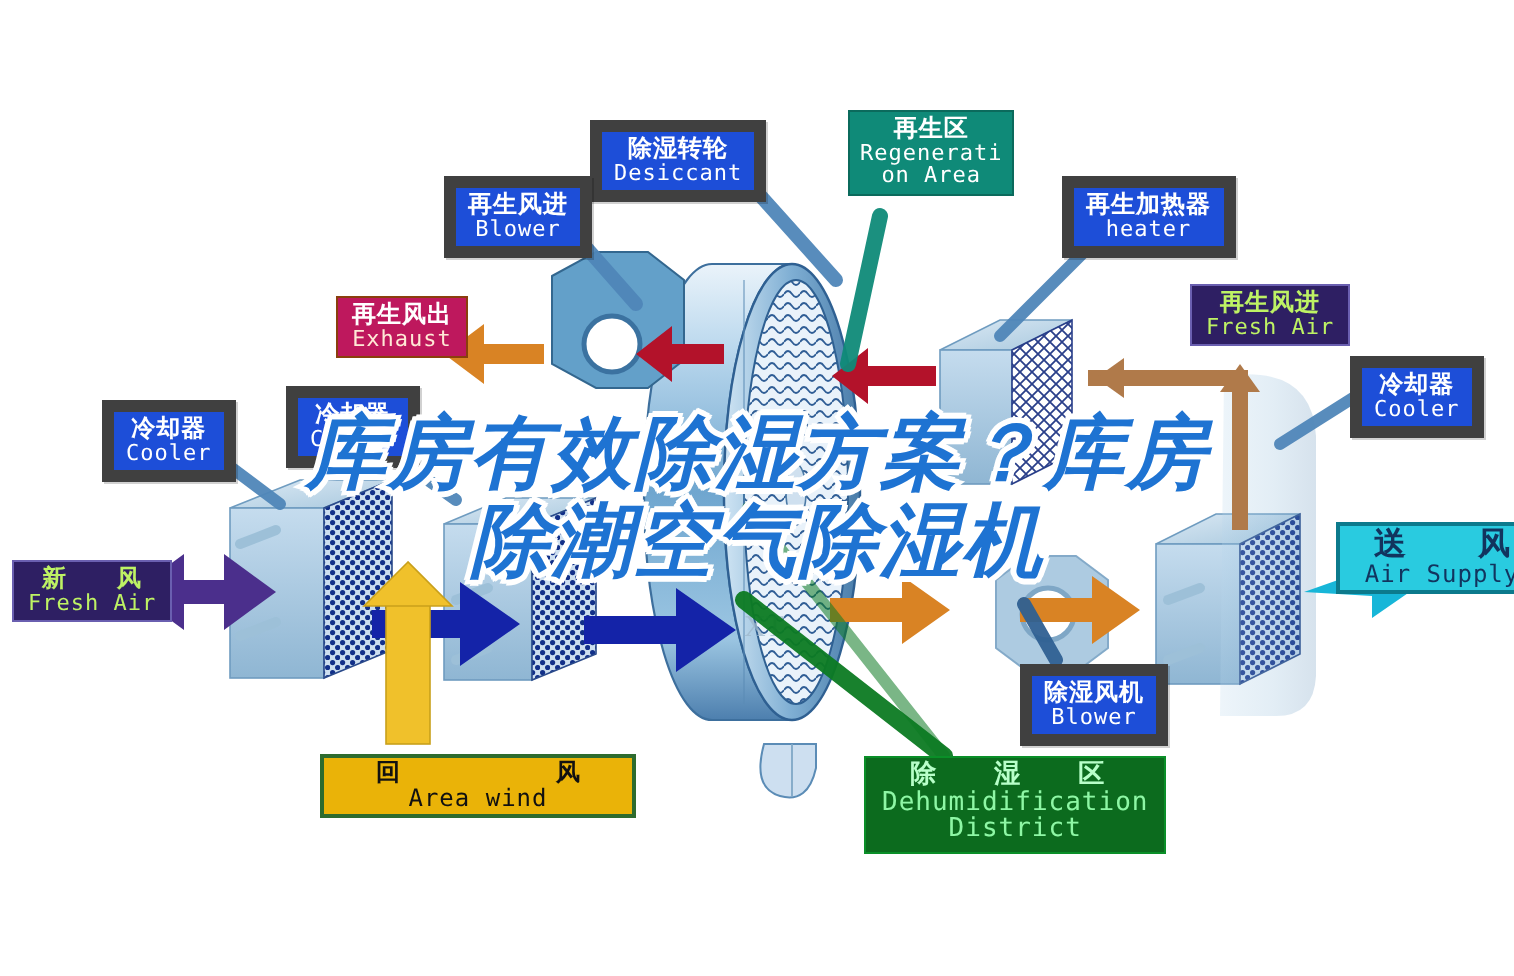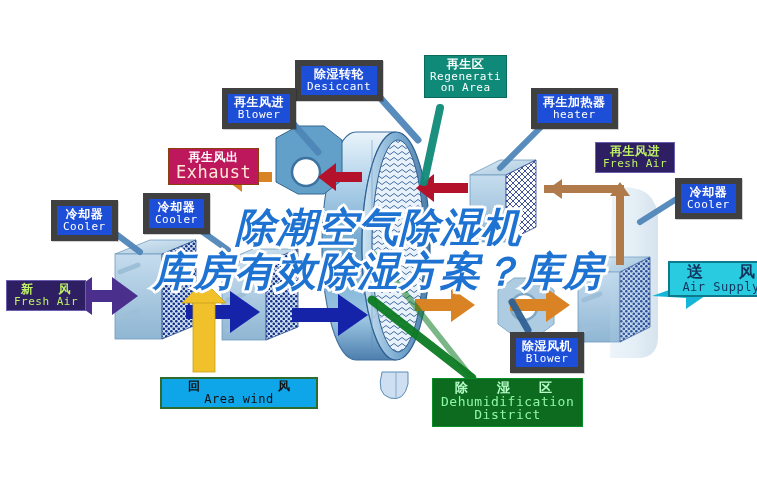--- a/index.html
+++ b/index.html
@@ -82,25 +82,25 @@
   .lbl-purple .en { font-size: 11px; }
 
   
   .lbl-orange {
     background: #be185d;
     border: 1px solid #8a3f0c;
     color: #ffe9d6;
     padding: 2px 7px 3px 7px;
   }
   .lbl-orange .cn { font-size: 12px; color:#fff; }
-  .lbl-orange .en { font-size: 17px; }
+  .lbl-orange .en { font-size: 11px; }
 
   
   .lbl-yellow {
-    background: #0ea5e9;
+    background: #eab308;
     border: 2px solid #2e6b2e;
     color: #111111;
     padding: 1px 8px 2px 8px;
   }
   .lbl-yellow .cn { font-size: 12px; letter-spacing: 18px; text-indent: 18px; }
   .lbl-yellow .en { font-size: 12px; }
 
   
   .lbl-cyan {
     background: #29cbe0;
@@ -416,17 +416,17 @@
     <span class="en">Dehumidification</span>
     <span class="en">District</span>
   </div>
 
   <div class="label lbl-cyan" style="left:668px; top:261px;">
     <span class="cn">送　风</span>
     <span class="en">Air Supply</span>
   </div>
 
   <div id="title-overlay">
+    <span class="tline">库房有效除湿方案？库房</span>
     <span class="tline">除潮空气除湿机</span>
-    <span class="tline">库房有效除湿方案？库房</span>
   </div>
 
 </div>
 
 </body></html>

